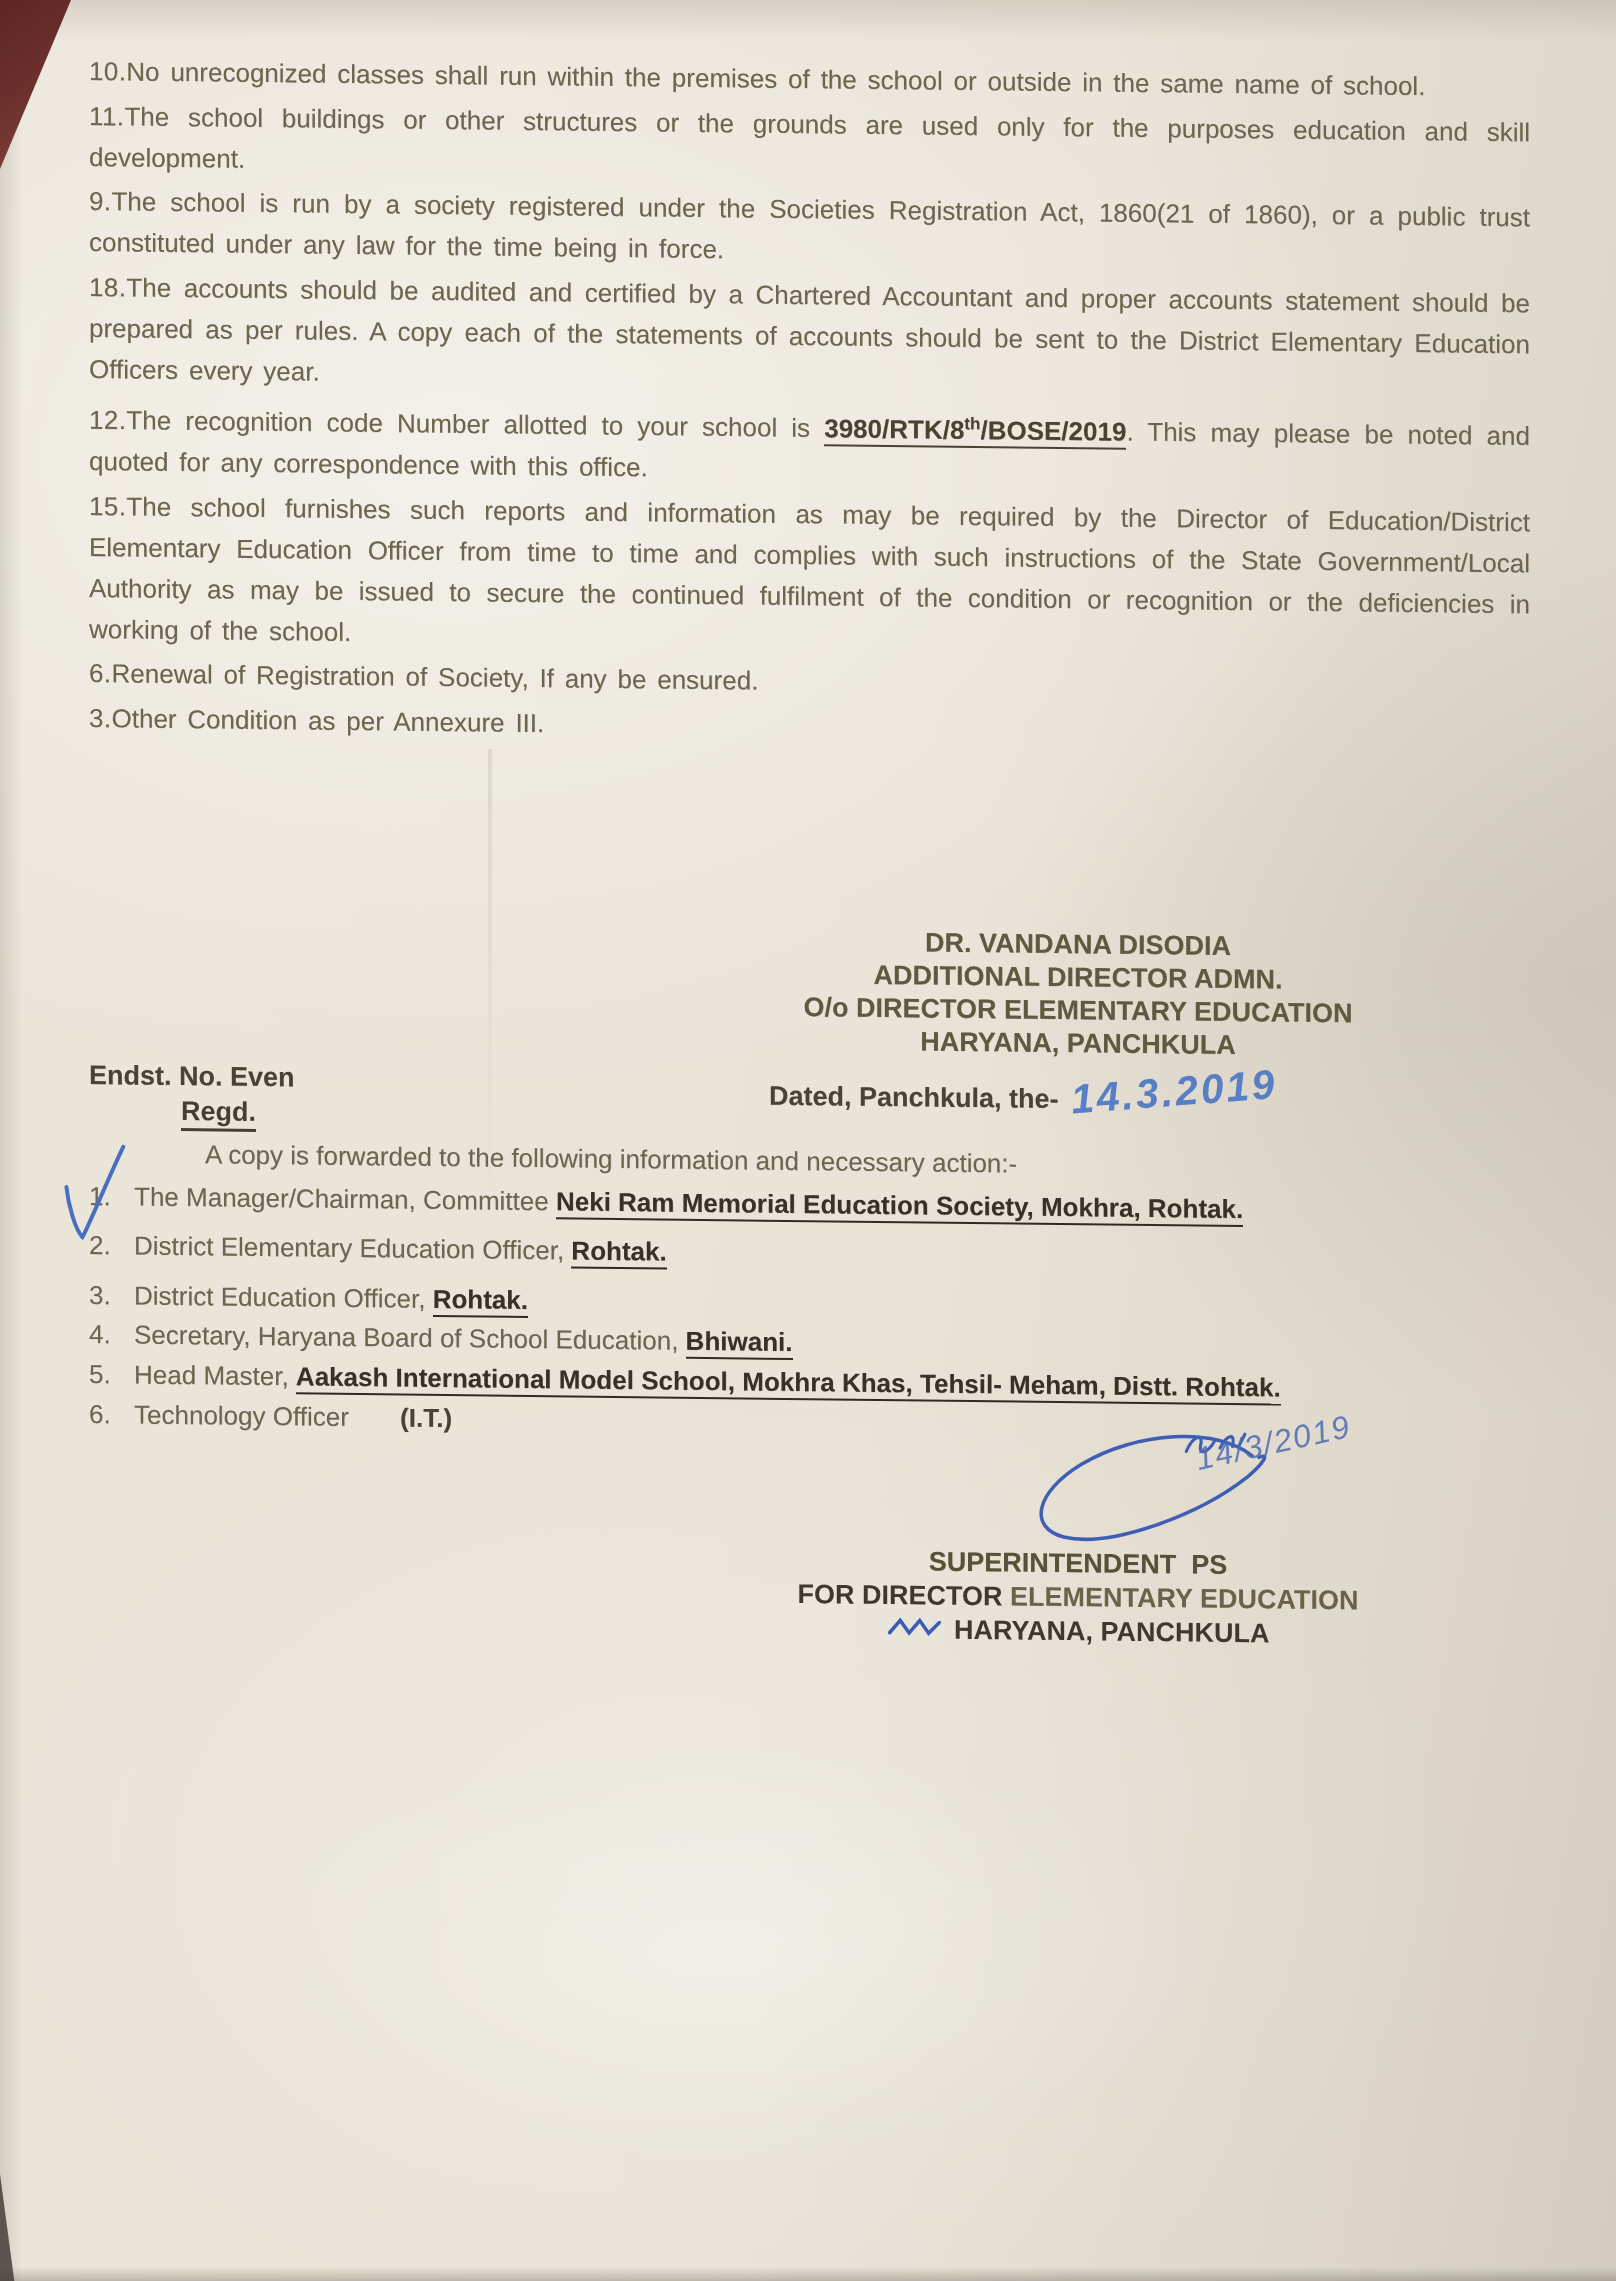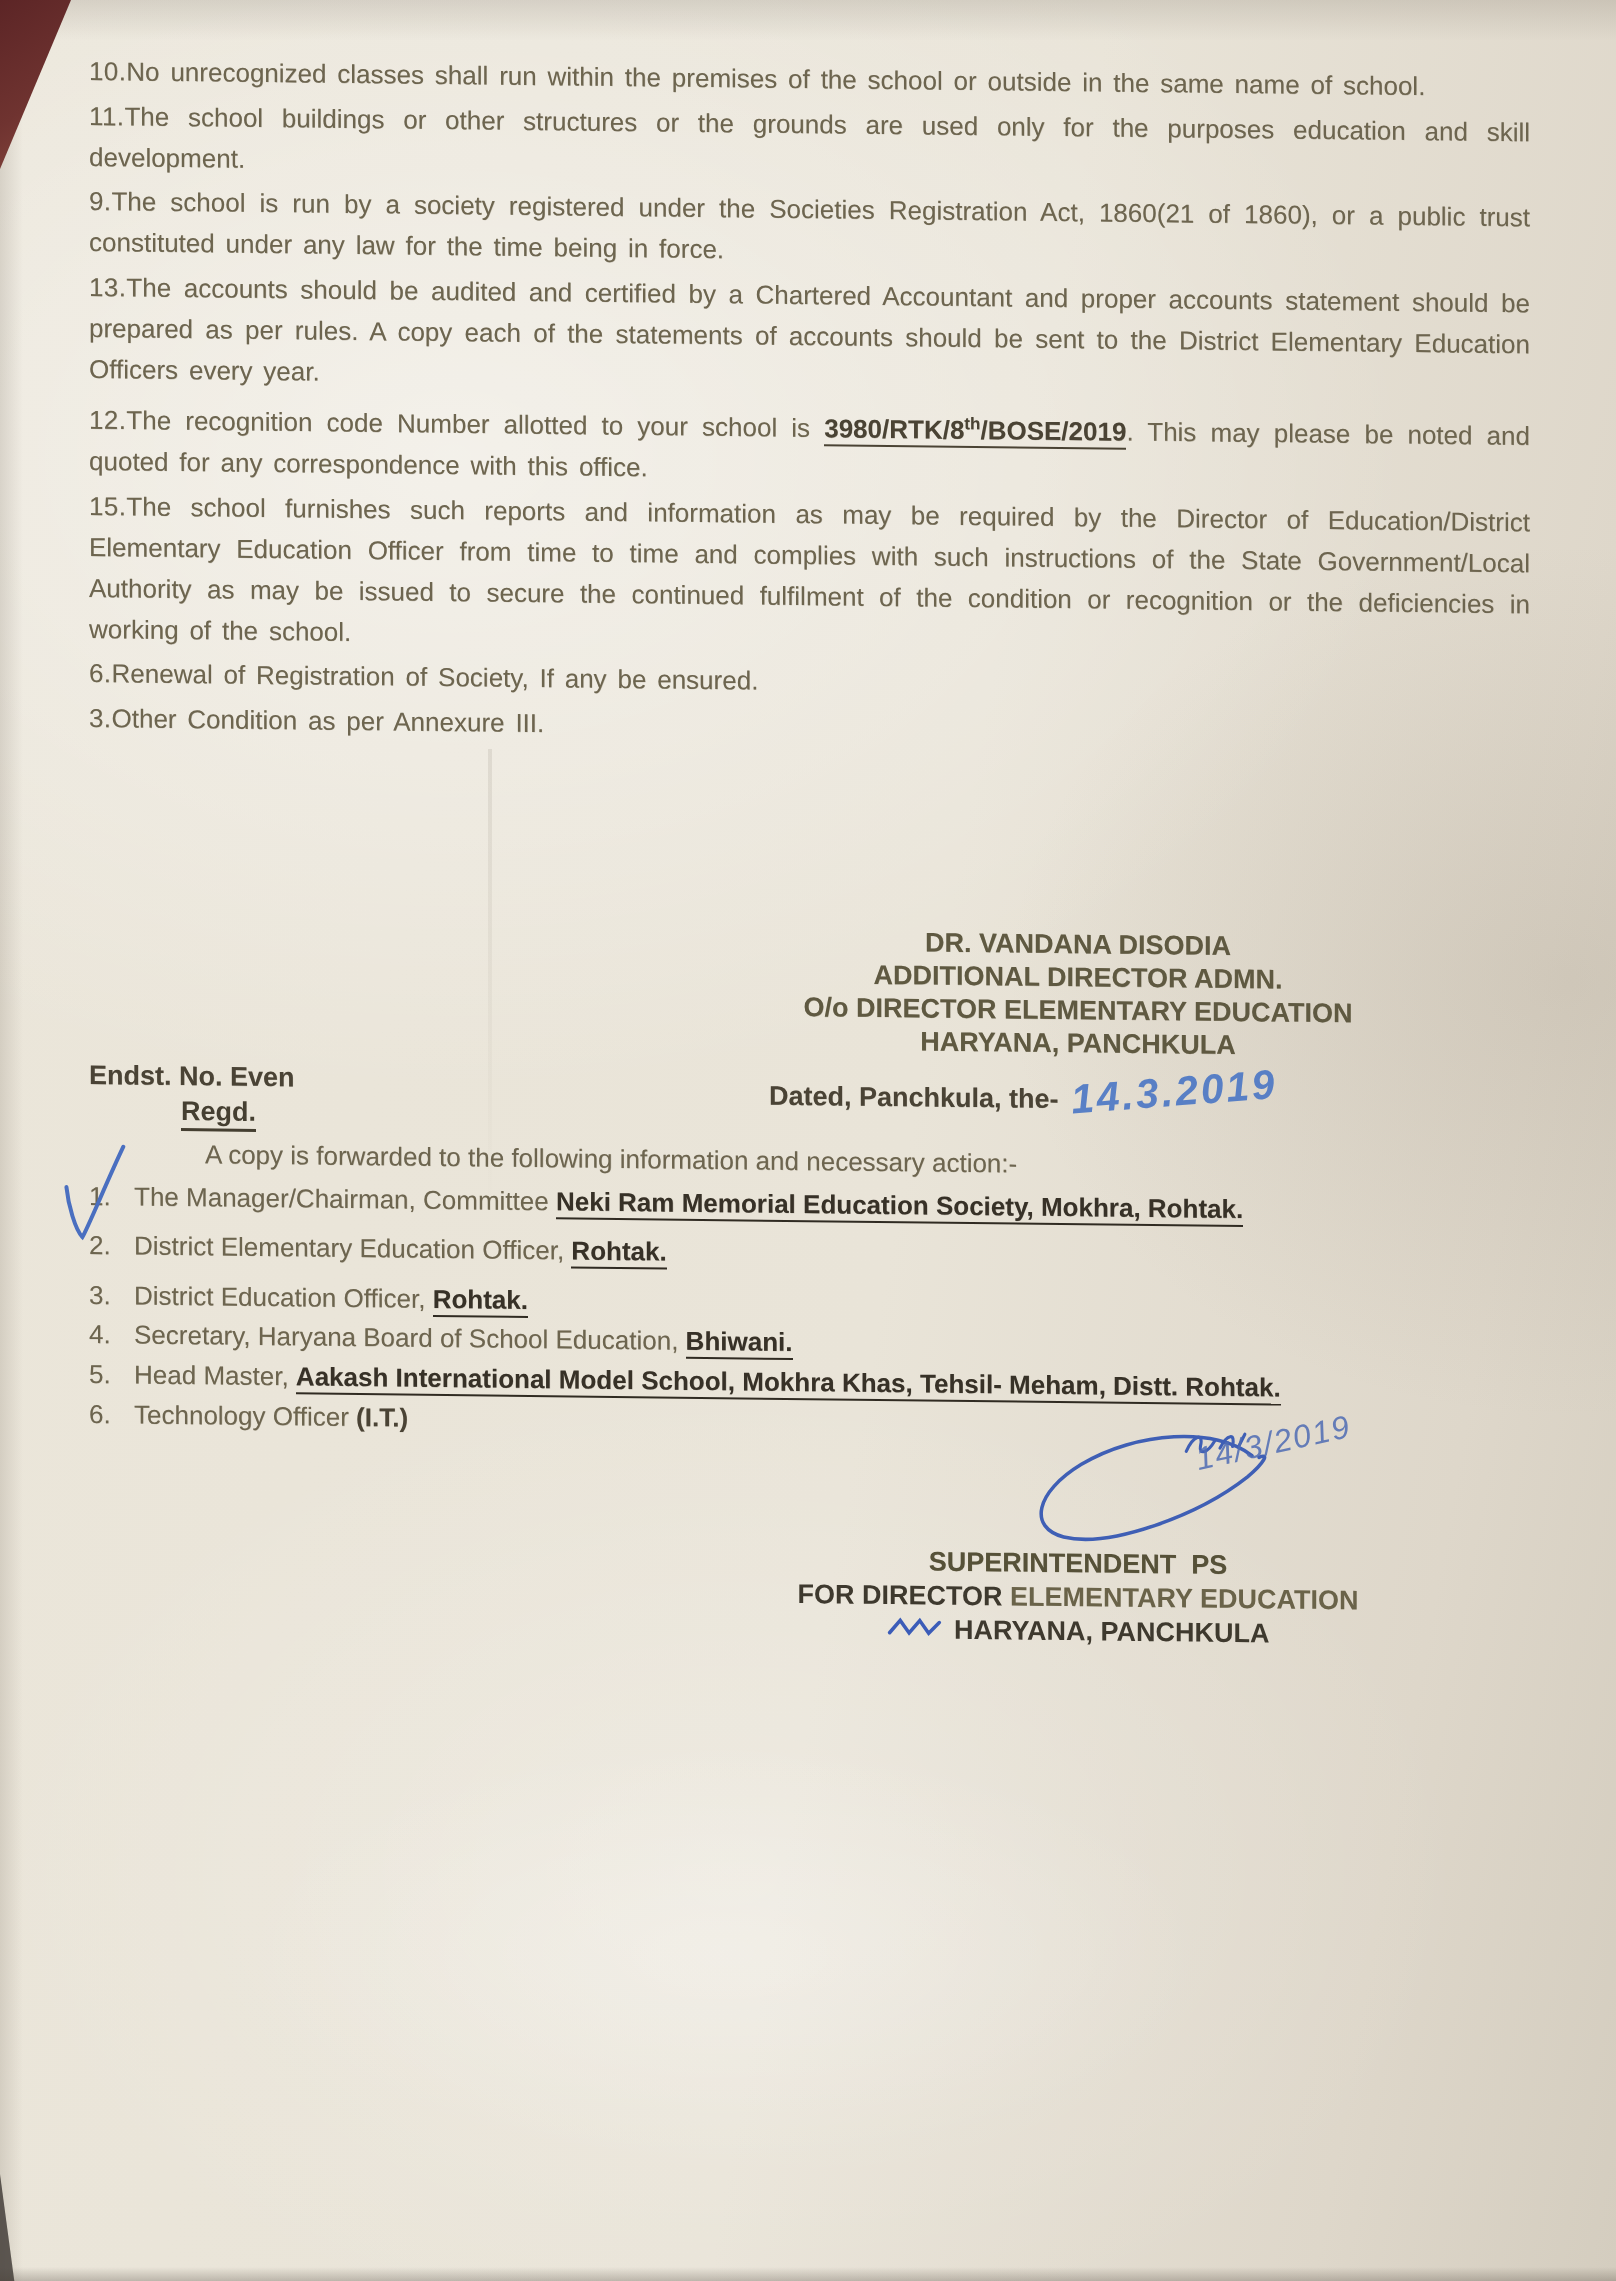--- a/index.html
+++ b/index.html
@@ -53,21 +53,21 @@
   .regd span{font-weight:bold;font-size:27px;color:#453f31;border-bottom:3.6px solid #453f31;padding-bottom:1.8px;margin-left:37px;}
 
   .copy-line{margin:3.6px 0 7.1px 116px;font-size:26px;color:#6d654f;line-height:36px;
     text-shadow:0.3px 0.3px 0.6px rgba(109,101,79,0.35);}
 
   .item{display:flex;font-size:26px;color:#6d654f;line-height:36px;margin-bottom:13.4px;
     text-shadow:0.3px 0.3px 0.6px rgba(109,101,79,0.35);position:relative;}
   .item .no{width:45px;flex:0 0 45px;}
   .item .bold-u{font-weight:bold;color:#373127;border-bottom:2.7px solid #302b22;padding-bottom:0.9px;
     text-shadow:0.3px 0.3px 0.6px rgba(55,49,39,0.3);}
-  .item .bold-p{font-weight:bold;color:#4a4335;}
+  .item .bold-p{font-weight:bold;color:#4a4335;margin-left:44px;}
   .item.tight{margin-bottom:3.6px;}
   .checkmark{position:absolute;left:-28.5px;top:-37px;}
 
   .sig-scribble{position:absolute;left:976px;top:1397px;}
   .sig-hand-date{position:absolute;left:1194px;top:1410px;font-size:32px;font-style:italic;
     color:#4f6cb4;transform:rotate(-13deg);letter-spacing:1.8px;white-space:nowrap;opacity:.85;}
 
   .footer-sig{margin:103px 0 0 677px;width:624px;text-align:center;font-weight:bold;
     font-size:27px;line-height:34px;}
   .footer-sig .l1{color:#565138;text-shadow:0.3px 0.3px 0.6px rgba(86,81,56,0.35);}
@@ -89,21 +89,21 @@
   <div class="edge-bottom"></div>
 
   <div class="content">
 
     <p class="para"><span class="num">10.</span><span>No unrecognized classes shall run within the premises of the school or outside in the same name of school.</span></p>
 
     <p class="para"><span class="num">11.</span><span>The school buildings or other structures or the grounds are used only for the purposes education and skill development.</span></p>
 
     <p class="para"><span class="num">9.</span><span>The school is run by a society registered under the Societies Registration Act, 1860(21 of 1860), or a public trust constituted under any law for the time being in force.</span></p>
 
-    <p class="para"><span class="num">13.</span><span>The accounts should be audited and certified by a Chartered Accountant and proper accounts statement should be prepared as per rules. A copy each of the statements of accounts should be sent to the District Elementary Education Officers every year.</span></p>
+    <p class="para"><span class="num">18.</span><span>The accounts should be audited and certified by a Chartered Accountant and proper accounts statement should be prepared as per rules. A copy each of the statements of accounts should be sent to the District Elementary Education Officers every year.</span></p>
 
     <p class="para"><span class="num">12.</span><span>The recognition code Number allotted to your school is </span><span class="code"><span>3980/RTK/8</span><sup>th</sup><span>/BOSE/2019</span></span><span>. This may please be noted and quoted for any correspondence with this office.</span></p>
 
     <p class="para"><span class="num">15.</span><span>The school furnishes such reports and information as may be required by the Director of Education/District Elementary Education Officer from time to time and complies with such instructions of the State Government/Local Authority as may be issued to secure the continued fulfilment of the condition or recognition or the deficiencies in working of the school.</span></p>
 
     <p class="para"><span class="num">6.</span><span>Renewal of Registration of Society, If any be ensured.</span></p>
 
     <p class="para"><span class="num">3.</span><span>Other Condition as per Annexure III.</span></p>
 
     <div class="sig-block">

